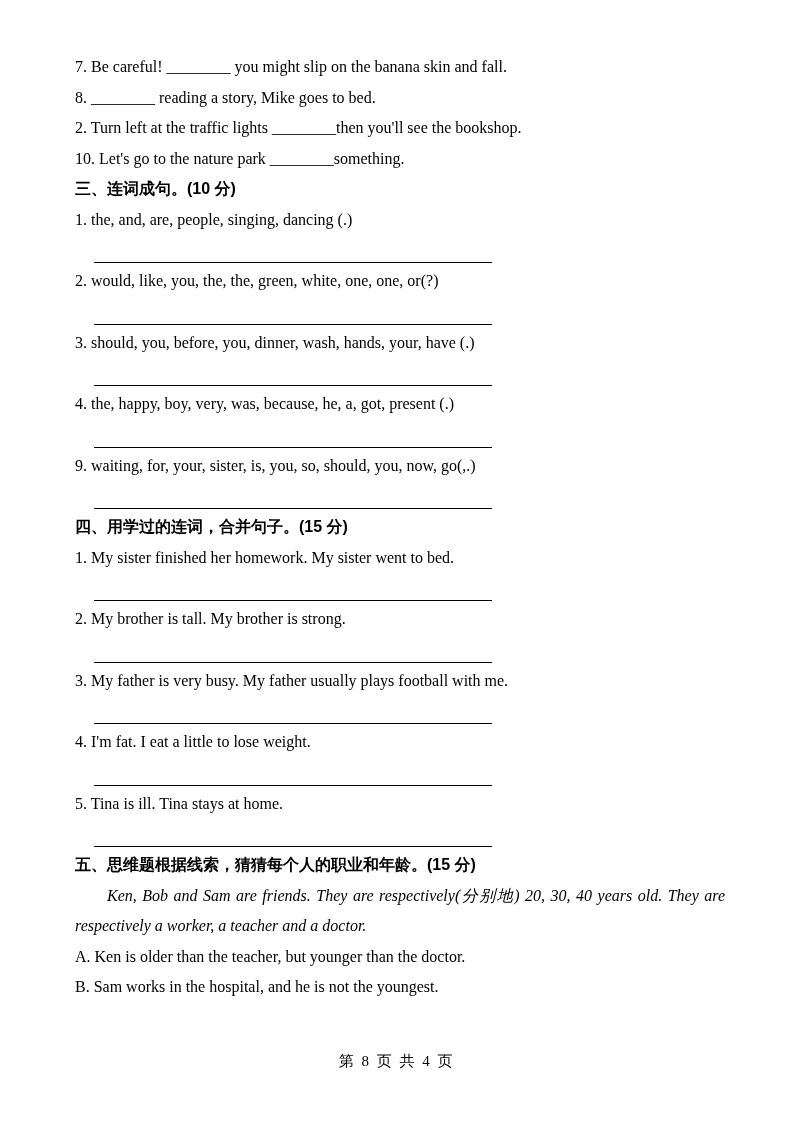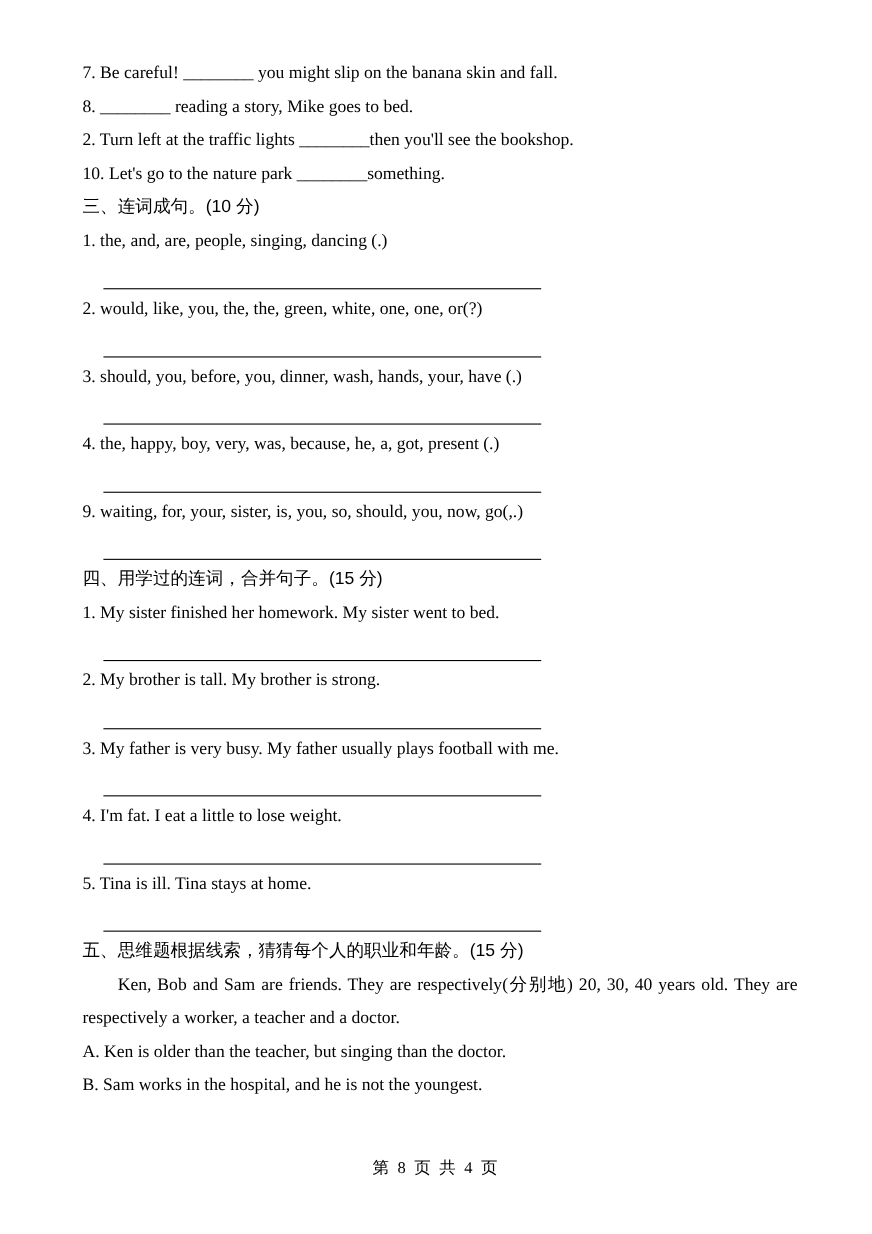--- a/index.html
+++ b/index.html
@@ -20,37 +20,38 @@
     background: #ffffff;
   }
   .content {
     padding: 52px 72px 0 75px;
   }
   .line {
     line-height: 30.5px;
     white-space: pre-wrap;
   }
   .section-title {
-    font-weight: normal;
+    font-weight: bold;
     font-size: 16px;
     line-height: 30.5px;
     font-family: "Liberation Sans", "DejaVu Sans", sans-serif;
   }
   .qa-block .answer-line {
     height: 28px;
     width: 398px;
     margin-left: 19px;
     border-bottom: 1px solid #000000;
     margin-bottom: 3px;
   }
   .para {
     line-height: 30.5px;
     text-indent: 2em;
     width: 650px;
     text-align: justify;
+    font-style: italic;
   }
   .footer {
     position: absolute;
     top: 1052px;
     left: 0;
     width: 100%;
     text-align: center;
     font-size: 15px;
     letter-spacing: 2px;
   }
@@ -108,19 +109,19 @@
       <div class="answer-line"></div>
     </div>
     <div class="qa-block">
       <p class="line">5. Tina is ill. Tina stays at home.</p>
       <div class="answer-line"></div>
     </div>
 
     <h3 class="section-title">五、思维题根据线索，猜猜每个人的职业和年龄。(15 分)</h3>
 
     <p class="para">Ken, Bob and Sam are friends. They are respectively(分别地) 20, 30, 40 years old. They are respectively a worker, a teacher and a doctor.</p>
-    <p class="line">A. Ken is older than the teacher, but singing than the doctor.</p>
+    <p class="line">A. Ken is older than the teacher, but younger than the doctor.</p>
     <p class="line">B. Sam works in the hospital, and he is not the youngest.</p>
 
   </div>
 
   <div class="footer">第 8 页 共 4 页</div>
 </div>
 
 </body></html>

